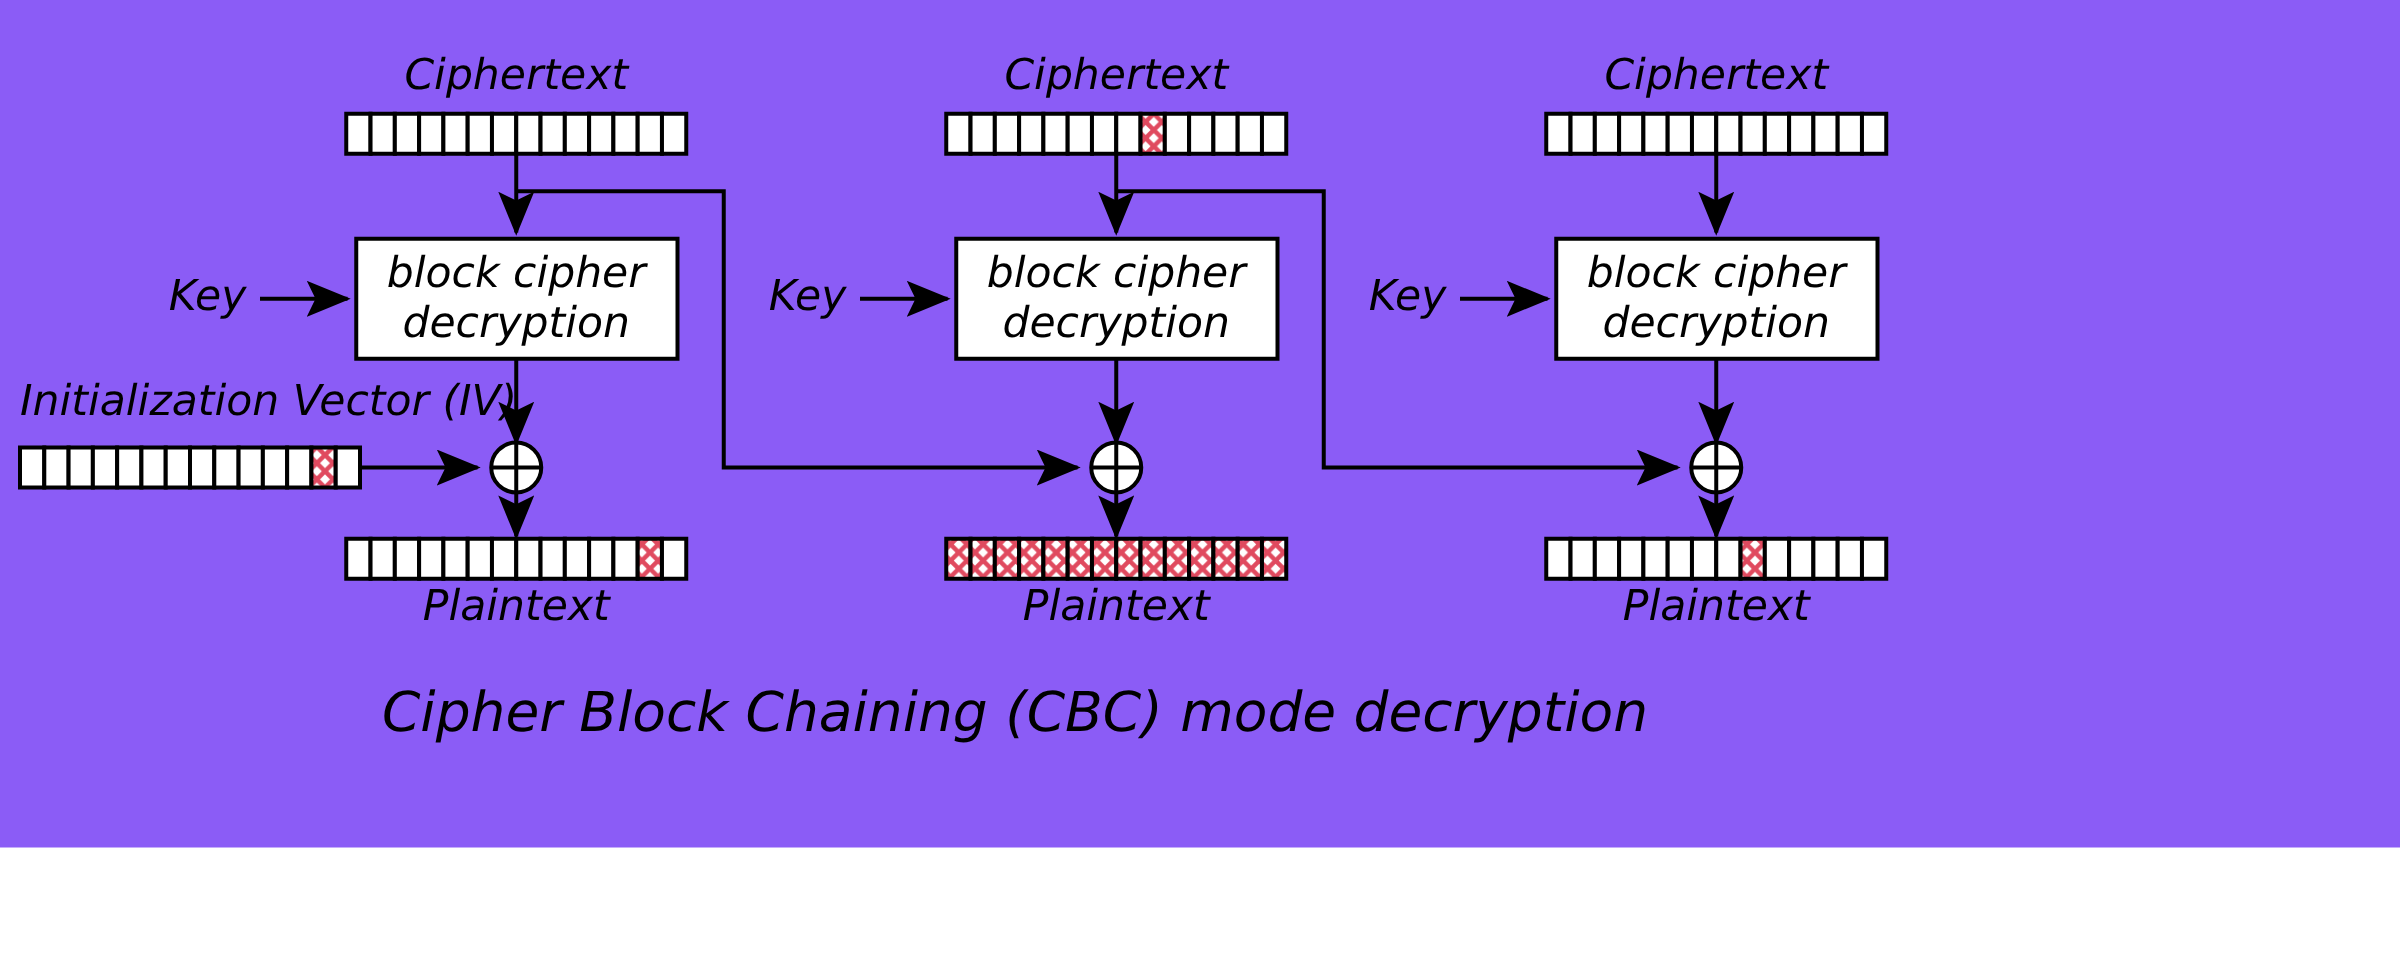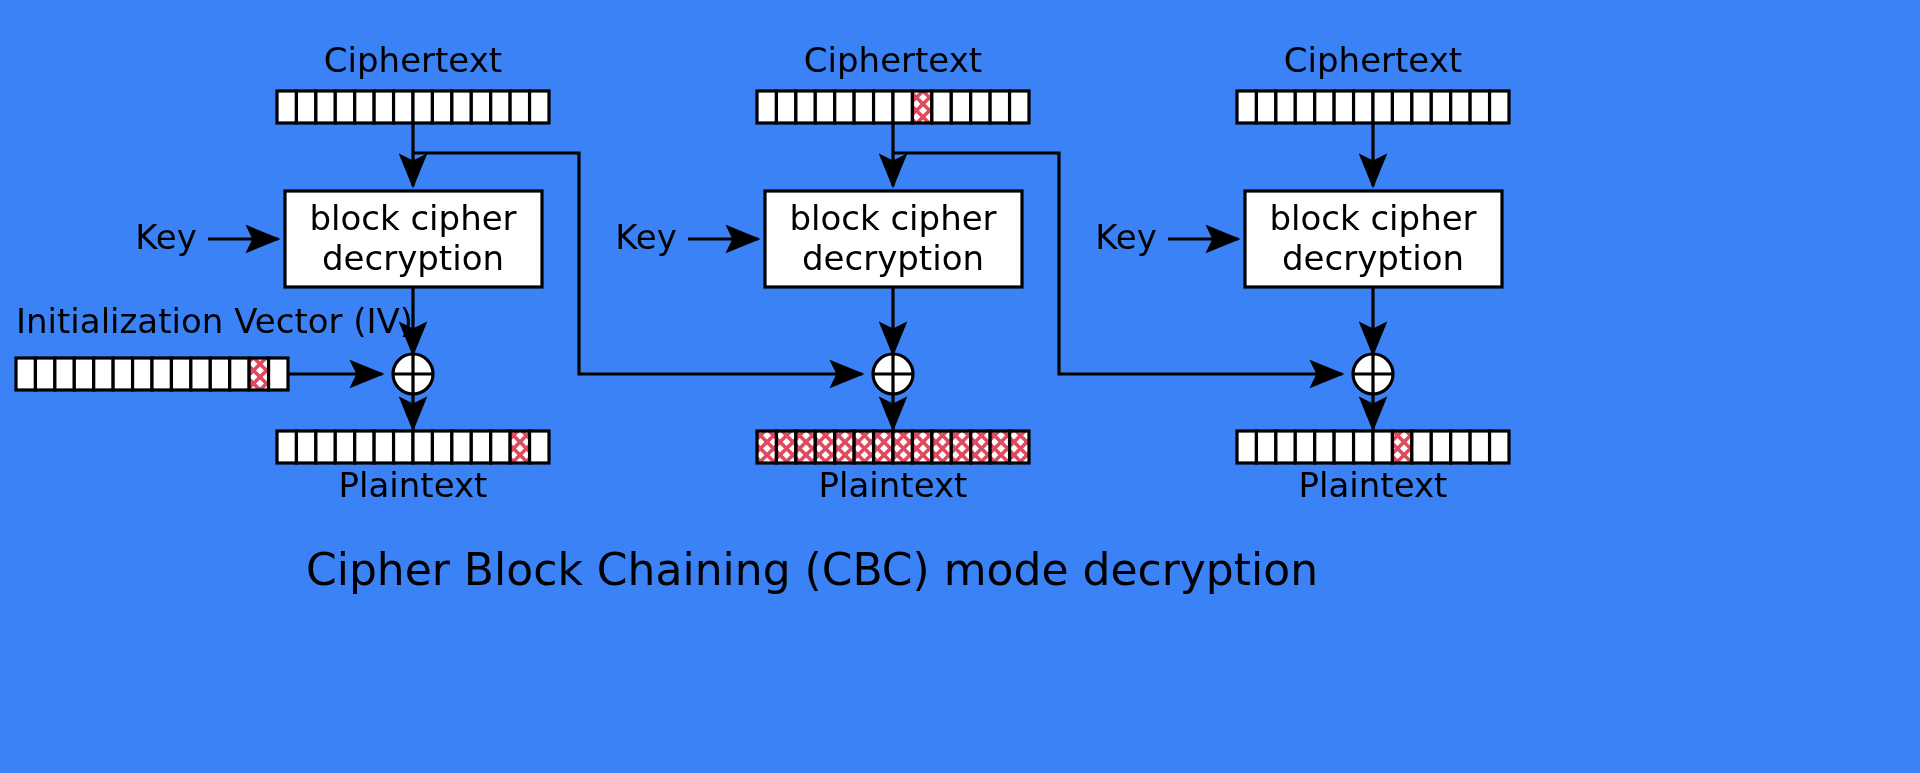--- a/index.html
+++ b/index.html
@@ -9,22 +9,23 @@
   }
   body {
     width: 1920px;
     height: 773px;
     overflow: hidden;
     font-family: "DejaVu Sans", sans-serif;
   }
   #diagram-root {
     position: relative;
     width: 1920px;
-    height: 773px;
-    background: #3b82f6;
+    height: 678px;
+    background: #8b5cf6;
+    font-style: italic;
   }
   svg.diagram {
     display: block;
     width: 1920px;
     height: 773px;
   }
   text {
     font-family: "DejaVu Sans", sans-serif;
     fill: #000000;
     dominant-baseline: middle;

